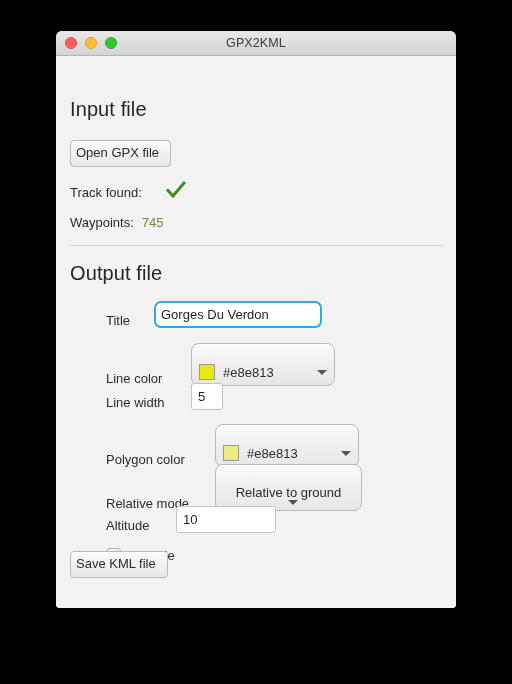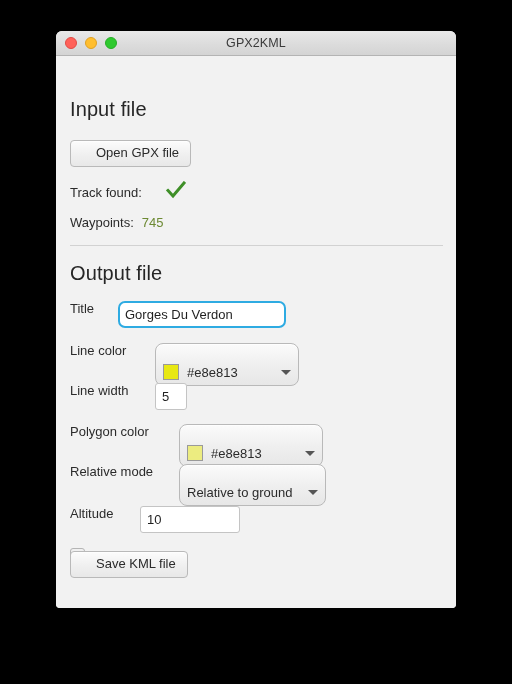--- a/index.html
+++ b/index.html
@@ -96,21 +96,21 @@
   }
 
   
   .btn {
     font-family: "Liberation Sans", sans-serif;
     font-size: 13px;
     color: #2b2b2b;
     background: linear-gradient(to bottom, #fcfcfc 0%, #f0f0f0 52%, #e8e8e8 100%);
     border: 1px solid #b9b9b9;
     border-radius: 4px;
-    padding: 5px 11px 6px 25px;
+    padding: 5px 11px 6px 5px;
     line-height: 1.1;
     cursor: default;
     box-shadow: 0 1px 0 rgba(255,255,255,0.7) inset;
   }
   #open-gpx { position: absolute; left: 14px; top: 84px; }
   #save-kml { position: absolute; left: 14px; top: 495px; }
 
   .row-label {
     font-size: 13px;
     color: #2b2b2b;
@@ -138,21 +138,22 @@
   }
   .waypoints-value {
     font-size: 13px;
     color: #6d8a33;
   }
 
   
   .frow {
     position: absolute;
     display: flex;
-    align-items: flex-start;
+    align-items: flex-end;
+    margin-left: 36px;
   }
   .frow .row-label { margin-right: 10px; }
 
   .r-title    { left: 14px; top: 245px; }
   .r-lcolor   { left: 14px; top: 287px; }
   .r-lwidth   { left: 14px; top: 327px; }
   .r-pcolor   { left: 14px; top: 368px; }
   .r-amode    { left: 14px; top: 408px; }
   .r-alt      { left: 14px; top: 450px; }
   .r-extrude  { left: 14px; top: 492px; }
@@ -213,21 +214,21 @@
     margin-left: 12px;
     width: 0;
     height: 0;
     border-left: 5px solid transparent;
     border-right: 5px solid transparent;
     border-top: 5px solid #555555;
     flex: 0 0 auto;
   }
   #line-color-combo    { width: 144px; }
   #polygon-color-combo { width: 144px; }
-  #altmode-combo       { width: 147px; }
+  #altmode-combo       { width: 147px; flex-direction: column; }
   #altmode-combo .arrow { margin-left: 9px; }
 
   
   .checkbox-box {
     width: 15px;
     height: 15px;
     background: #f0f0f0;
     border: 1px solid #b5b5b5;
     border-radius: 3px;
     box-sizing: border-box;

